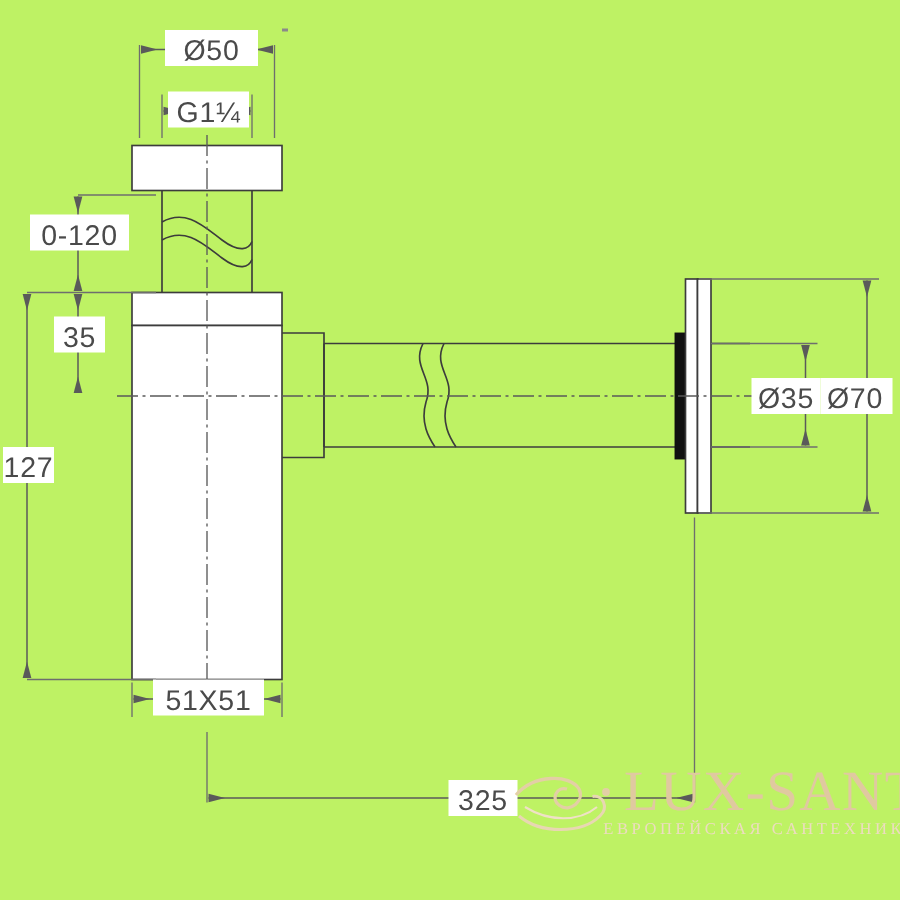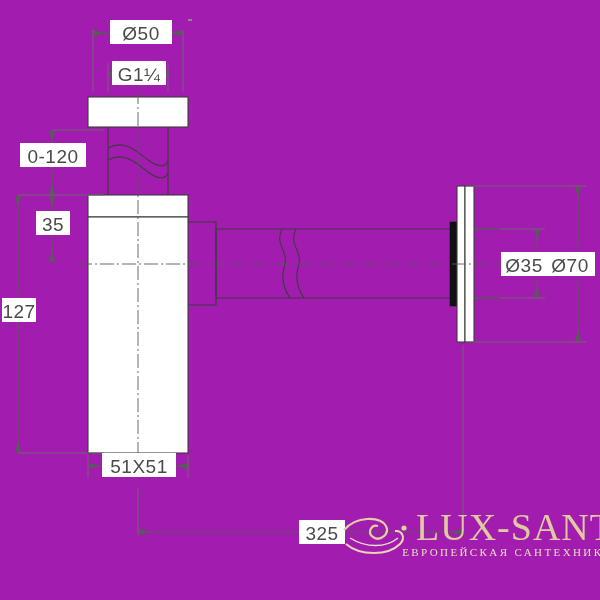--- a/index.html
+++ b/index.html
@@ -7,21 +7,21 @@
     padding: 0;
     background: #ffffff;
   }
   body {
     font-family: "Liberation Sans", sans-serif;
   }
   #canvas {
     position: relative;
     width: 600px;
     height: 600px;
-    background: #a21caf;
+    background: #bef264;
     overflow: hidden;
   }
   #drawing {
     position: absolute;
     left: 0;
     top: 0;
     width: 600px;
     height: 600px;
   }
   .dim-text {

